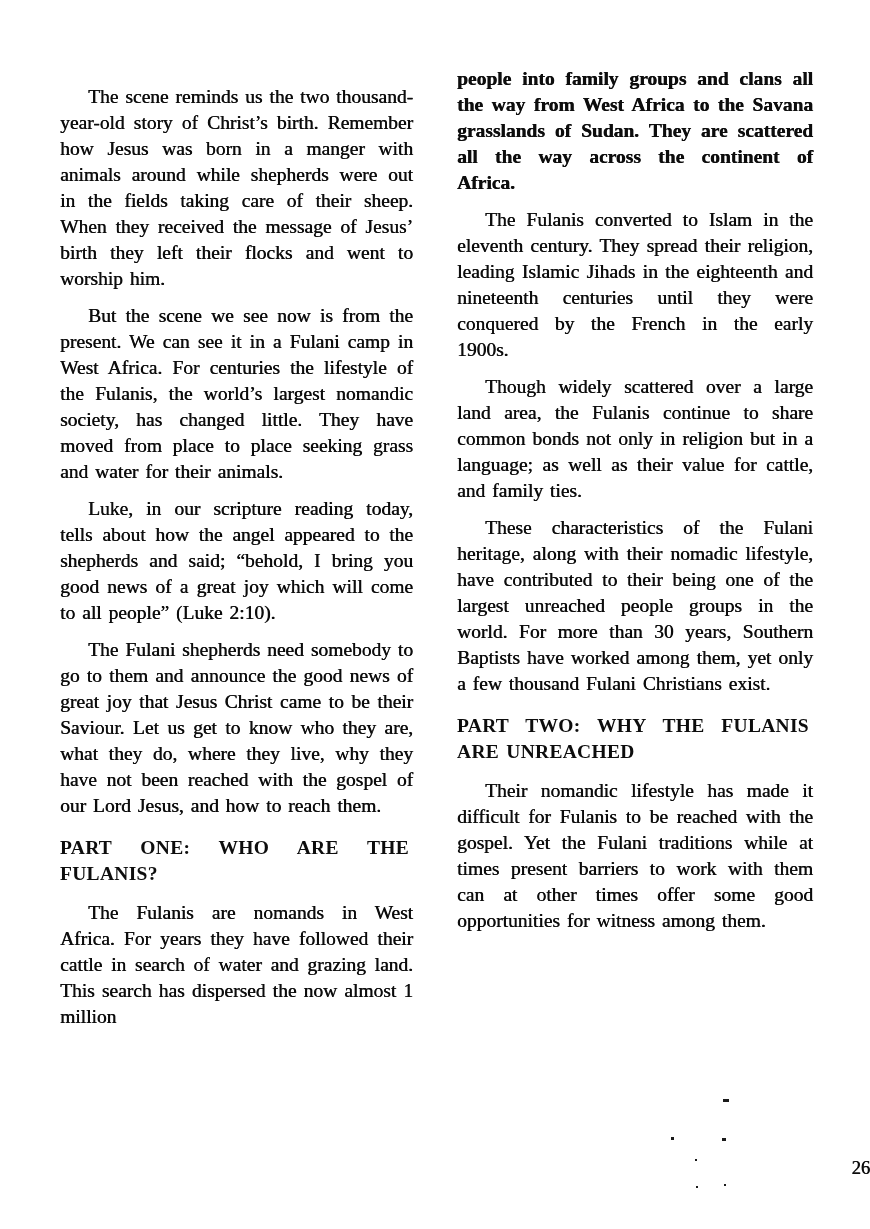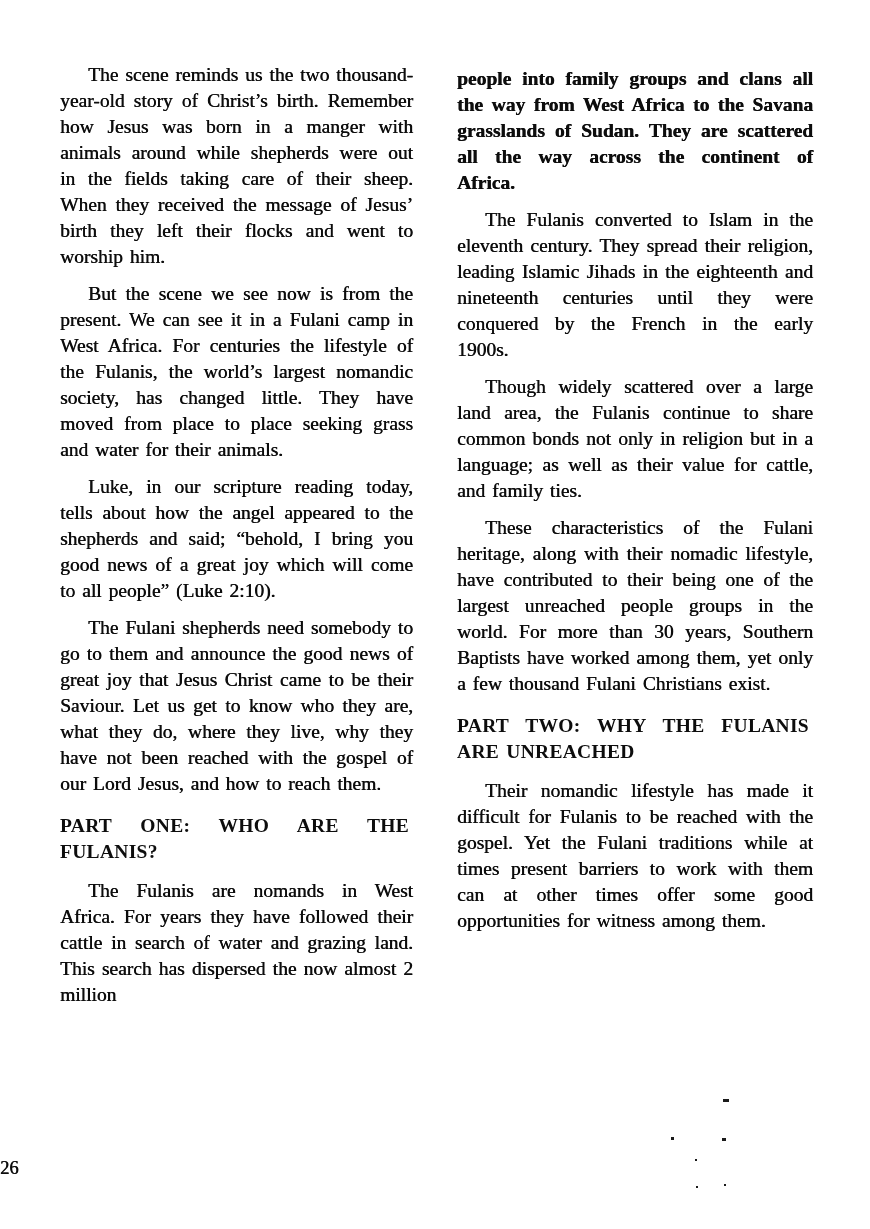--- a/index.html
+++ b/index.html
@@ -13,42 +13,42 @@
     overflow: hidden;
     margin: 0 auto;
   }
   .col {
     position: absolute;
     text-align: justify;
     font-size: 19.5px;
     line-height: 26px;
     word-spacing: 2px;
   }
-  .col-left  { left: 60px;  top: 62px; width: 353px; }
+  .col-left  { left: 60px;  top: 84px; width: 353px; }
   .col-right { left: 457px; top: 66px; width: 356px; }
   .para {
     margin: 0 0 11px 0;
     text-indent: 28px;
     text-shadow: 0.45px 0 0 currentColor; 
   }
   .para.no-indent { text-indent: 0; font-weight: bold; }
   .heading {
     font-size: 19.5px;
     font-weight: bold;
     line-height: 26px;
     margin: 16px 4px 13px 0;
     text-indent: 0;
     letter-spacing: 0.3px;
     text-align: justify;
   }
   .page-number {
     position: absolute;
     left: 0; right: 0;
     top: 1158px;
-    text-align: left;
+    text-align: right;
     font-size: 18.5px;
     text-shadow: 0.4px 0 0 currentColor;
   }
   .speck {
     position: absolute;
     width: 3px; height: 3px;
     background: #1a1a1a;
   }
   .s1 { left: 671px; top: 1137px; }
   .s2 { left: 722px; top: 1138px; width: 4px; }
@@ -61,21 +61,21 @@
 <body>
 
 <div class="page">
 
   <div class="col col-left">
     <p class="para">The scene reminds us the two thousand-year-old story of Christ’s birth. Remember how Jesus was born in a manger with animals around while shepherds were out in the fields taking care of their sheep. When they received the message of Jesus’ birth they left their flocks and went to worship him.</p>
     <p class="para">But the scene we see now is from the present. We can see it in a Fulani camp in West Africa. For centuries the lifestyle of the Fulanis, the world’s largest nomandic society, has changed little. They have moved from place to place seeking grass and water for their animals.</p>
     <p class="para">Luke, in our scripture reading today, tells about how the angel appeared to the shepherds and said; “behold, I bring you good news of a great joy which will come to all people” (Luke 2:10).</p>
     <p class="para">The Fulani shepherds need somebody to go to them and announce the good news of great joy that Jesus Christ came to be their Saviour. Let us get to know who they are, what they do, where they live, why they have not been reached with the gospel of our Lord Jesus, and how to reach them.</p>
     <h2 class="heading">PART ONE: WHO ARE THE FULANIS?</h2>
-    <p class="para">The Fulanis are nomands in West Africa. For years they have followed their cattle in search of water and grazing land. This search has dispersed the now almost 2 million</p>
+    <p class="para">The Fulanis are nomands in West Africa. For years they have followed their cattle in search of water and grazing land. This search has dispersed the now almost 1 million</p>
   </div>
 
   <div class="col col-right">
     <p class="para no-indent">people into family groups and clans all the way from West Africa to the Savana grasslands of Sudan. They are scattered all the way across the continent of Africa.</p>
     <p class="para">The Fulanis converted to Islam in the eleventh century. They spread their religion, leading Islamic Jihads in the eighteenth and nineteenth centuries until they were conquered by the French in the early 1900s.</p>
     <p class="para">Though widely scattered over a large land area, the Fulanis continue to share common bonds not only in religion but in a language; as well as their value for cattle, and family ties.</p>
     <p class="para">These characteristics of the Fulani heritage, along with their nomadic lifestyle, have contributed to their being one of the largest unreached people groups in the world. For more than 30 years, Southern Baptists have worked among them, yet only a few thousand Fulani Christians exist.</p>
     <h2 class="heading">PART TWO: WHY THE FULANIS ARE UNREACHED</h2>
     <p class="para">Their nomandic lifestyle has made it difficult for Fulanis to be reached with the gospel. Yet the Fulani traditions while at times present barriers to work with them can at other times offer some good opportunities for witness among them.</p>
   </div>

